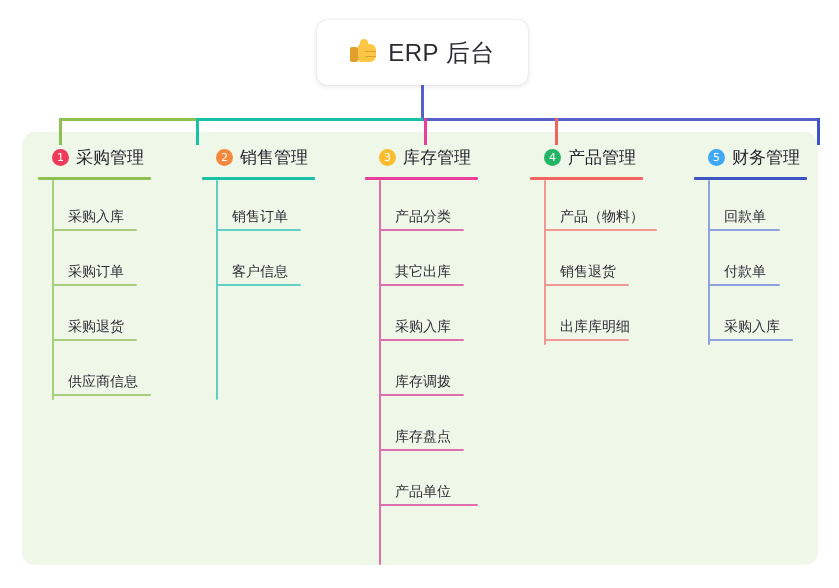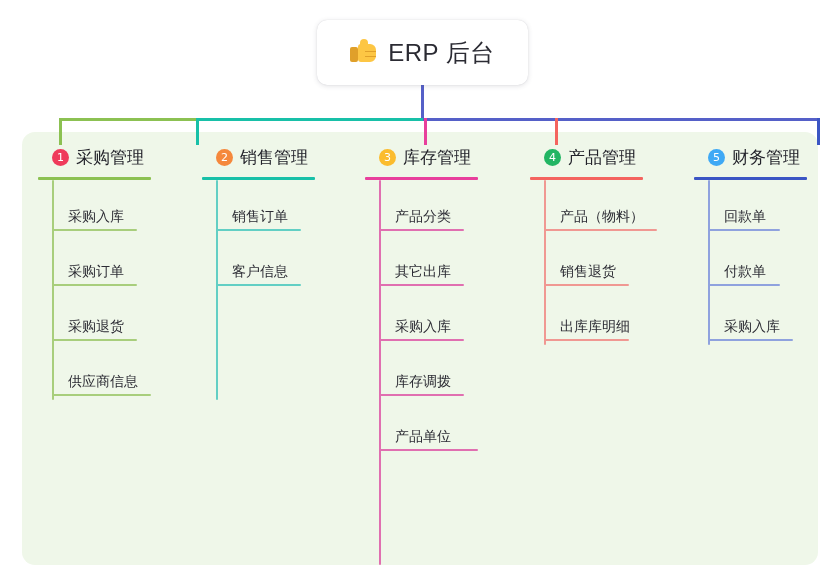--- a/index.html
+++ b/index.html
@@ -254,20 +254,24 @@
           </div>
           <div class="item">
             <span class="item-label">采购入库</span>
             <div class="item-rule" style="width: 85px; background: rgb(224, 111, 176);"></div>
           </div>
           <div class="item">
             <span class="item-label">库存调拨</span>
             <div class="item-rule" style="width: 85px; background: rgb(224, 111, 176);"></div>
           </div>
           <div class="item">
+            <span class="item-label">库存盘点</span>
+            <div class="item-rule" style="width: 85px; background: rgb(224, 111, 176);"></div>
+          </div>
+          <div class="item">
             <span class="item-label">产品单位</span>
             <div class="item-rule" style="width: 99px; background: rgb(224, 111, 176);"></div>
           </div>
         </div>
       </div>
       <div class="col" style="left: 530px; width: 170px;">
         <div class="col-head">
           <span class="badge" style="background: rgb(34, 181, 99);">4</span>
           <span class="col-title">产品管理</span>
         </div>

